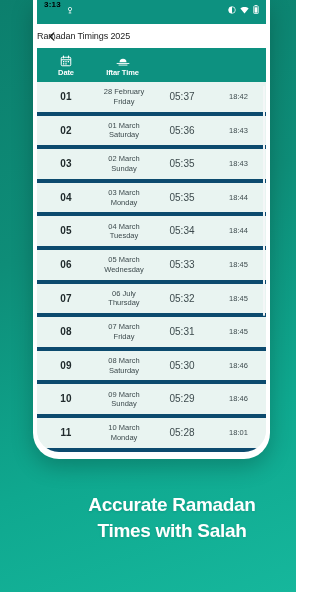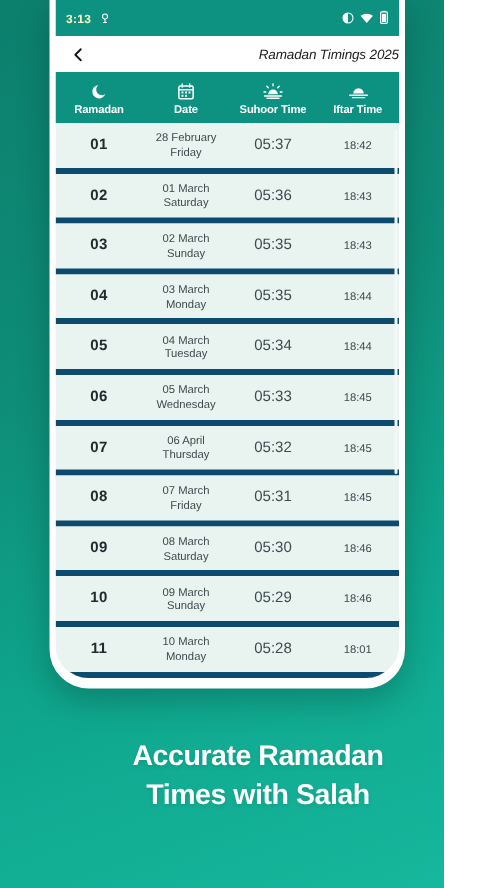--- a/index.html
+++ b/index.html
@@ -43,23 +43,23 @@
     border-bottom-left-radius: 22px;
     border-bottom-right-radius: 22px;
     overflow: hidden;
   }
 
   
   .statusbar {
     height: 24px;
     background: #0d9180;
     display: flex;
-    align-items: center;
+    align-items: flex-start;
     padding: 0 7px;
-    color: #fef9c3;
+    color: #000000;
   }
   .sb-time {
     font-size: 8px;
     font-weight: bold;
     letter-spacing: 0.2px;
   }
   .sb-left-icons { margin-left: 5px; display: flex; align-items: center; gap: 3px; }
   .sb-right { margin-left: auto; display: flex; align-items: center; gap: 4px; }
   .sb-icon { display: block; }
 
@@ -75,27 +75,26 @@
   .back-btn {
     width: 14px;
     height: 14px;
     display: flex;
     align-items: center;
     justify-content: center;
     cursor: pointer;
   }
   .appbar-title {
     position: absolute;
-    left: 10px; right: 0;
-    text-align: right;
+    left: 0; right: 0;
+    text-align: left;
     font-size: 9px;
     color: #1c1c1c;
     font-weight: normal;
     letter-spacing: -0.1px;
-    font-style: italic;
   }
 
   
   .thead {
     display: flex;
     background: #0d9180;
     height: 34px;
     align-items: center;
     padding: 2px 0 3px 0;
   }
@@ -222,62 +221,35 @@
       <div class="appbar">
         <div class="back-btn">
           <svg width="11" height="11" viewBox="0 0 24 24" fill="none" stroke="#111111" stroke-width="2.6" stroke-linecap="round" stroke-linejoin="round">
             <polyline points="15 4 7 12 15 20"></polyline>
           </svg>
         </div>
         <div class="appbar-title">Ramadan Timings 2025</div>
       </div>
 
       <div class="thead">
-        <div class="th c-ramadan">
-          <span class="th-icon">
-            <svg width="12" height="12" viewBox="0 0 24 24">
-              <path d="M20.5 15.3 A9 9 0 1 1 11.2 3.2 A7.2 7.2 0 0 0 20.5 15.3 Z" fill="#ffffff"></path>
-            </svg>
-          </span>
-          <span class="th-label">Ramadan</span>
-        </div>
         <div class="th c-date">
           <span class="th-icon">
             <svg width="12" height="12" viewBox="0 0 24 24">
               <rect x="2.5" y="4.5" width="19" height="17" rx="2" fill="none" stroke="#ffffff" stroke-width="2"></rect>
               <path d="M2.5 9.5 H21.5" stroke="#ffffff" stroke-width="2"></path>
               <path d="M7 2 V6 M17 2 V6" stroke="#ffffff" stroke-width="2" stroke-linecap="round"></path>
               <rect x="6" y="12" width="2.6" height="2.6" fill="#ffffff"></rect>
               <rect x="10.7" y="12" width="2.6" height="2.6" fill="#ffffff"></rect>
               <rect x="15.4" y="12" width="2.6" height="2.6" fill="#ffffff"></rect>
               <rect x="6" y="16.4" width="2.6" height="2.6" fill="#ffffff"></rect>
               <rect x="10.7" y="16.4" width="2.6" height="2.6" fill="#ffffff"></rect>
             </svg>
           </span>
           <span class="th-label">Date</span>
         </div>
-        <div class="th c-suhoor">
-          <span class="th-icon">
-            <svg width="14" height="12" viewBox="0 0 26 22">
-              <g stroke="#ffffff" stroke-width="1.7" stroke-linecap="round">
-                <path d="M13 1.5 V4"></path>
-                  <path d="M5.4 4.6 L7.1 6.3"></path>
-                  <path d="M20.6 4.6 L18.9 6.3"></path>
-                <path d="M1.8 11.6 H4"></path>
-                  <path d="M22 11.6 H24.2"></path>
-              </g>
-              <path d="M7 14.5 A6 6 0 0 1 19 14.5 Z" fill="#ffffff"></path>
-              <g stroke="#ffffff" stroke-width="1.7" stroke-linecap="round">
-                <path d="M2.5 16.6 H23.5"></path>
-                  <path d="M5.5 19.4 H20.5"></path>
-              </g>
-            </svg>
-          </span>
-          <span class="th-label">Suhoor Time</span>
-        </div>
         <div class="th c-iftar">
           <span class="th-icon">
             <svg width="14" height="12" viewBox="0 0 26 22">
               <path d="M6.5 13.5 A6.5 6.5 0 0 1 19.5 13.5 Z" fill="#ffffff"></path>
               <g stroke="#ffffff" stroke-width="1.7" stroke-linecap="round">
                 <path d="M2 15.6 H24"></path>
                   <path d="M5.5 18.6 H20.5"></path>
               </g>
             </svg>
           </span>
@@ -337,21 +309,21 @@
               <div class="td c-date">
                 <span class="date-line">05 March</span>
                 <span class="date-line">Wednesday</span>
               </div>
               <div class="td c-suhoor">05:33</div>
               <div class="td c-iftar">18:45</div>
             </div>
             <div class="trow">
               <div class="td c-ramadan">07</div>
               <div class="td c-date">
-                <span class="date-line">06 April</span>
+                <span class="date-line">06 July</span>
                 <span class="date-line">Thursday</span>
               </div>
               <div class="td c-suhoor">05:32</div>
               <div class="td c-iftar">18:45</div>
             </div>
             <div class="trow">
               <div class="td c-ramadan">08</div>
               <div class="td c-date">
                 <span class="date-line">07 March</span>
                 <span class="date-line">Friday</span>

